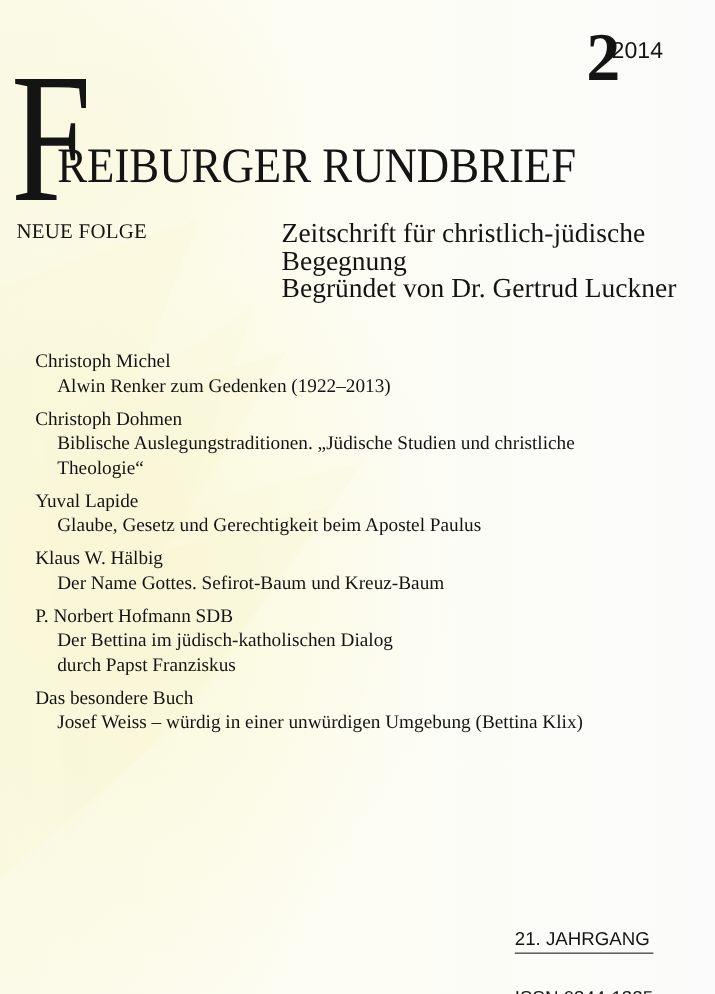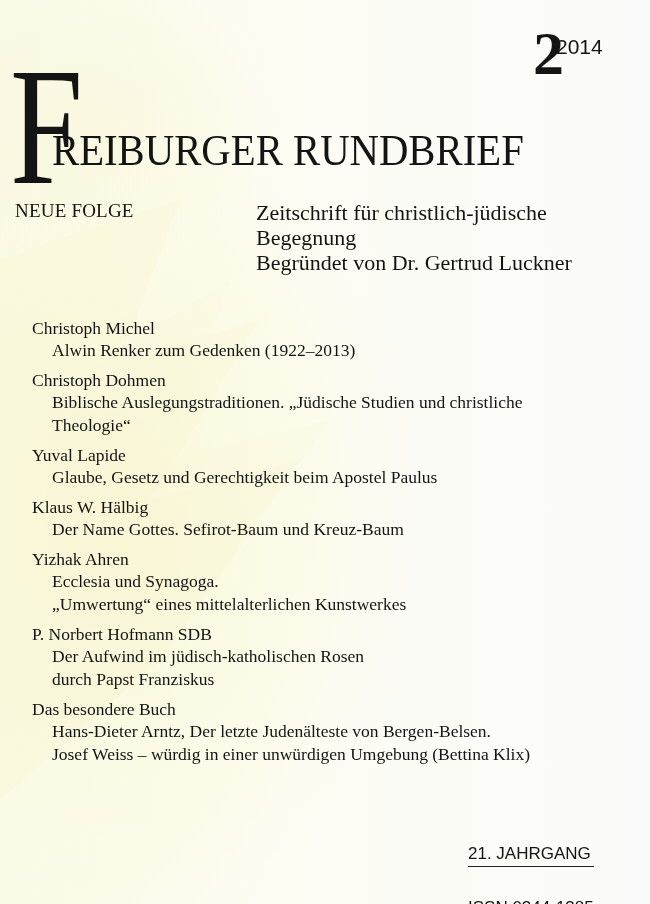--- a/index.html
+++ b/index.html
@@ -40,21 +40,21 @@
     font-size: 45px; line-height: 1; letter-spacing: 0px;
     transform: scaleX(0.905); transform-origin: left top;
   }
 
   .series {
     position: absolute; left: 15px; top: 200px;
     font-size: 19px; letter-spacing: 0.2px; z-index: 2;
   }
   .subtitle {
     position: absolute; left: 256px; top: 200px;
-    font-size: 22px; line-height: 25px; z-index: 2;
+    font-size: 25px; line-height: 25px; z-index: 2;
   }
 
   .toc { position: absolute; left: 15px; top: 317px; z-index: 2; font-size: 17.5px; }
   .toc-entry { margin-bottom: 7px; margin-left: 17px; }
   .toc-author { line-height: 22px; }
   .toc-title { padding-left: 20px; line-height: 23px; }
 
   .footer { position: absolute; left: 468px; top: 844px; z-index: 2;
             font-family: Liberation Sans, sans-serif; font-size: 17px; }
   .footer-line1 { padding: 0 3px 2px 0; border-bottom: 1.5px solid #222; line-height: 20px; }
@@ -95,32 +95,26 @@
   </div>
   <div class="toc-entry">
     <div class="toc-author">Yuval Lapide</div>
     <div class="toc-title">Glaube, Gesetz und Gerechtigkeit beim Apostel Paulus</div>
   </div>
   <div class="toc-entry">
     <div class="toc-author">Klaus W. Hälbig</div>
     <div class="toc-title">Der Name Gottes. Sefirot-Baum und Kreuz-Baum</div>
   </div>
   <div class="toc-entry">
-    <div class="toc-author">Yizhak Ahren</div>
-    <div class="toc-title">Ecclesia und Synagoga.</div>
-    <div class="toc-title">„Umwertung“ eines mittelalterlichen Kunstwerkes</div>
-  </div>
-  <div class="toc-entry">
     <div class="toc-author">P. Norbert Hofmann SDB</div>
-    <div class="toc-title">Der Aufwind im jüdisch-katholischen Rosen</div>
+    <div class="toc-title">Der Bettina im jüdisch-katholischen Dialog</div>
     <div class="toc-title">durch Papst Franziskus</div>
   </div>
   <div class="toc-entry">
     <div class="toc-author">Das besondere Buch</div>
-    <div class="toc-title">Hans-Dieter Arntz, Der letzte Judenälteste von Bergen-Belsen.</div>
     <div class="toc-title">Josef Weiss – würdig in einer unwürdigen Umgebung (Bettina Klix)</div>
   </div>
 </div>
 
 <div class="footer">
   <div class="footer-line1">21. JAHRGANG</div>
   <div class="footer-line2">ISSN 0344-1385</div>
 </div>
 
 </body></html>

